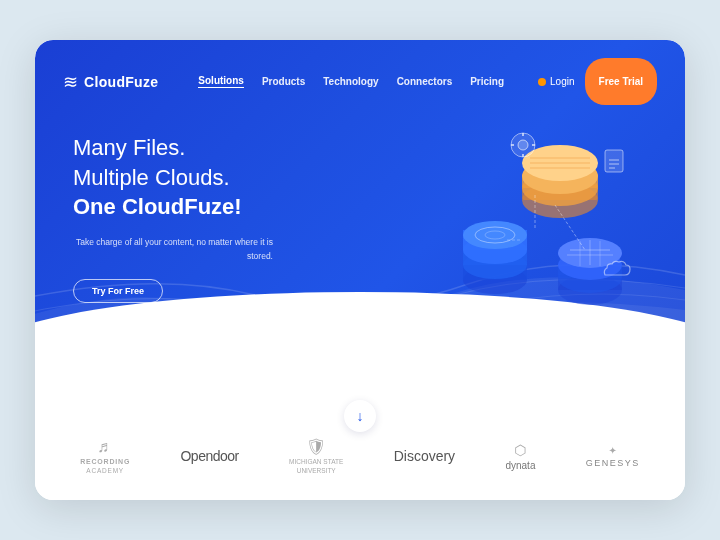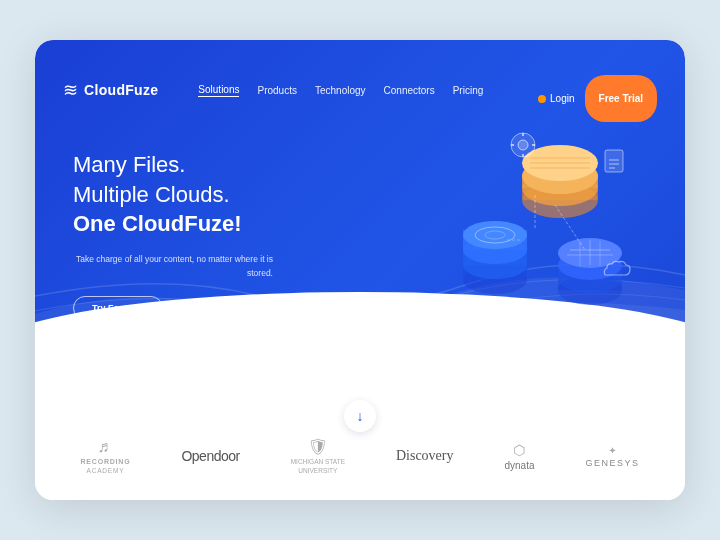--- a/index.html
+++ b/index.html
@@ -70,33 +70,32 @@
       display: flex;
       gap: 18px;
       align-items: center;
       flex: 1;
     }
     .nav-link {
       color: #fff;
       font-size: 10px;
       opacity: 0.9;
       cursor: pointer;
-      font-weight: 400;
+      font-weight: 700;
       text-decoration: none;
     }
     .nav-link.active {
       opacity: 1;
       border-bottom: 1px solid #fff;
       padding-bottom: 1px;
     }
     .nav-actions {
       display: flex;
       align-items: center;
       gap: 10px;
-      margin-top: 17px;
     }
     .btn-login {
       color: #fff;
       font-size: 10px;
       font-weight: 500;
       cursor: pointer;
       background: none;
       border: none;
       display: flex;
       align-items: center;
@@ -346,21 +345,21 @@
     <div class="partner-logo opendoor">
       <span class="partner-name" style="font-size:14px;font-weight:300;color:#555;letter-spacing:-0.5px;text-transform:none;">Opendoor</span>
     </div>
 
     <div class="partner-logo">
       <span style="font-size:16px;color:#aaa;">🛡</span>
       <span style="font-size:6.5px;color:#aaa;text-align:center;line-height:1.3;">MICHIGAN STATE<br>UNIVERSITY</span>
     </div>
 
     <div class="partner-logo discovery-logo">
-      <span class="partner-name" style="font-size:14px;font-weight:400;color:#555;letter-spacing:0;text-transform:none;font-family:Liberation Serif, serif;">Discovery</span>
+      <span class="partner-name" style="font-size:14px;font-weight:400;color:#555;letter-spacing:0;text-transform:none;">Discovery</span>
     </div>
 
     <div class="partner-logo dynata-logo">
       <span style="font-size:14px;color:#aaa;">⬡</span>
       <span class="partner-name" style="font-size:10px;font-weight:500;color:#777;text-transform:none;letter-spacing:0;">dynata</span>
     </div>
 
     <div class="partner-logo genesys-logo">
       <span style="font-size:10px;color:#aaa;">✦</span>
       <span class="partner-name" style="font-size:9px;font-weight:400;letter-spacing:1.5px;color:#888;">GENESYS</span>

